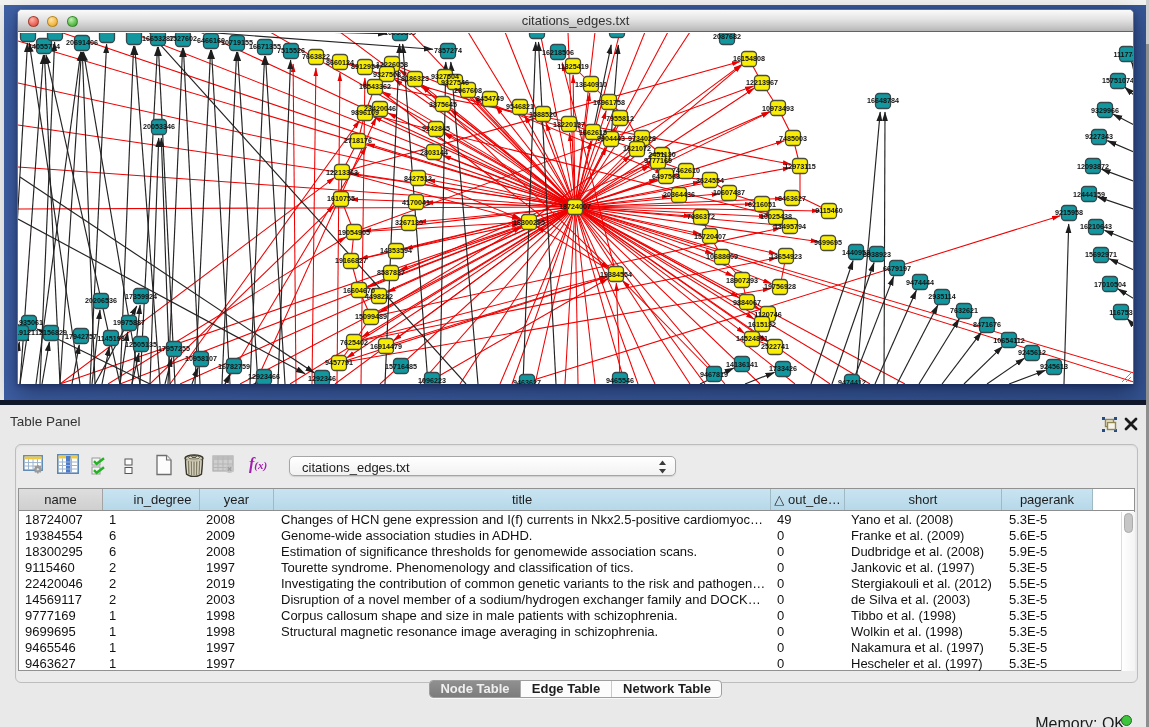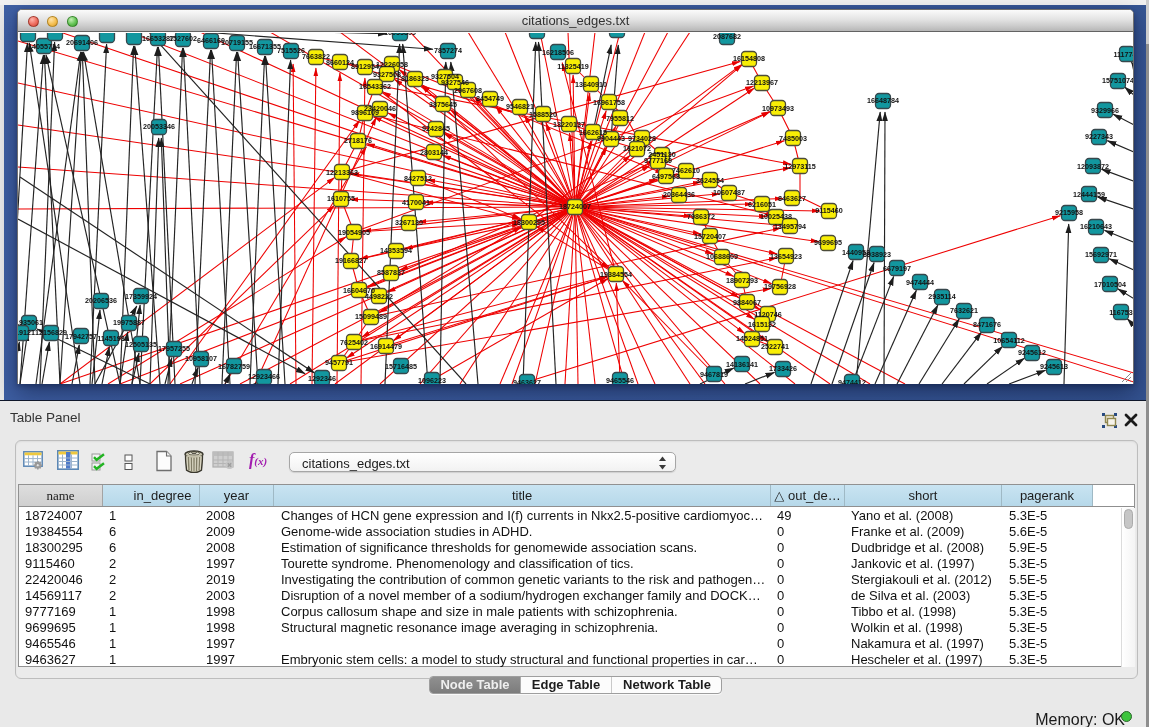--- a/index.html
+++ b/index.html
@@ -13,33 +13,33 @@
 .tl { position:absolute; top:5.5px; width:11px; height:11px; border-radius:50%; }
 #tl1 { left:9.5px; background:radial-gradient(circle at 35% 30%, #ffb3aa, #ee6d5f 55%, #ce4434); border:0.5px solid rgba(120,30,20,.6); }
 #tl2 { left:28.5px; background:radial-gradient(circle at 35% 30%, #ffe2a8, #f5bf50 55%, #d99b2b); border:0.5px solid rgba(140,100,10,.6); }
 #tl3 { left:48.5px; background:radial-gradient(circle at 35% 30%, #c4efb4, #64c455 55%, #3f9a32); border:0.5px solid rgba(30,100,20,.6); }
 #net { position:absolute; left:0; top:23px; background:#fff; }
 .gr line { stroke:#ee0000; stroke-width:1.05; }
 .gb line { stroke:#232323; stroke-width:1.15; }
 .nt { fill:#12979f; stroke:#37474c; stroke-width:1.3; }
 .ny { fill:#f8ee05; stroke:#4c4c3a; stroke-width:1.3; }
 .nl { font-size:7.2px; font-weight:700; fill:#131313; text-anchor:middle; }
-#tpanel { left:0; top:400px; width:1146px; height:327px; background:#e9e9e9; border-top:1px solid #0f172a; }
+#tpanel { left:0; top:400px; width:1146px; height:327px; background:#e9e9e9; border-top:5px solid #0f172a; }
 #tptitle { position:absolute; left:10px; top:9px; font-size:13.5px; color:#333; }
 #fltico { position:absolute; left:1101px; top:11px; }
 #closeico { position:absolute; left:1124px; top:12px; }
 #inpanel { position:absolute; left:15px; top:39px; width:1123px; height:239px; border:1px solid #bdbdbd; border-radius:6px; background:#ebebeb; box-shadow:inset 0 1px 2px rgba(0,0,0,.06); }
 .tbico { position:absolute; top:49px; }
 #combo { position:absolute; left:289px; top:51px; width:387px; height:20px; border:1px solid #a6a6a6; border-radius:5px; background:linear-gradient(#ffffff,#f2f2f2); box-shadow:0 1px 1px rgba(0,0,0,.12); }
 #combo span { position:absolute; left:12px; top:2.5px; font-size:13px; color:#1c1c1c; }
 
 #tbl { position:absolute; left:18px; top:83px; width:1117px; height:183px; border:1px solid #919191; background:#fff; }
 #thead { position:absolute; left:0; top:0; width:1115px; height:22px; background:#fff; border-bottom:1px solid #8f8f8f; font-size:13px; color:#1d1d1d; }
 .th { position:absolute; top:0; height:21px; line-height:21px; text-align:center; background:linear-gradient(#c9e4f2,#b6d8e9); border-right:1px solid #9fb9c5; }
-.th.gray { background:linear-gradient(#dedede,#cfcfcf); border-right:1px solid #a3a3a3;font-family:Liberation Serif, serif; }
+.th.gray { background:linear-gradient(#dedede,#cfcfcf); border-right:1px solid #a3a3a3; }
 .tr { position:absolute; left:0; width:1100px; height:16px; line-height:16px; font-size:13px; color:#111; white-space:nowrap; }
 .tr span { position:absolute; top:0; }
 .c1 { left:6px; } .c2 { left:90px; } .c3 { left:187px; } .c4 { left:262px; }
 .c5 { left:758px; } .c6 { left:832px; } .c7 { left:990px; }
 #vsb { position:absolute; left:1102px; top:23px; width:14px; height:159px; border-left:1px solid #dcdcdc; background:linear-gradient(90deg,#ffffff,#f4f4f4); }
 #vsb i { position:absolute; left:2px; top:1px; width:9px; height:20px; border-radius:5px; background:#c6c6c6; border:1px solid #ababab; }
 #tabs { position:absolute; left:429px; top:275px; height:18px; border:1px solid #9e9e9e; border-radius:4px; background:#fcfcfc; font-size:13px; font-weight:bold; color:#1d1d1d; box-shadow:0 1px 0 rgba(255,255,255,.7); }
 .tab { position:absolute; top:0; height:16px; line-height:16px; text-align:center; }
 #tab1 { left:0; width:90px; background:linear-gradient(#909090,#7c7c7c); color:#efefef; border-radius:3px 0 0 3px;text-align:center; }
 #tab2 { left:90px; width:91px; border-left:1px solid #ababab; }
@@ -786,21 +786,20 @@
         <span class="c2">1</span>
         <span class="c3">1997</span>
         <span class="c5">0</span>
         <span class="c6">Nakamura et al. (1997)</span>
         <span class="c7">5.3E-5</span>
       </div>
       <div class="tr" style="top:167px">
         <span class="c1">9463627</span>
         <span class="c2">1</span>
         <span class="c3">1997</span>
-        <span class="c4">Embryonic stem cells: a model to study structural and functional properties in car…</span>
         <span class="c5">0</span>
         <span class="c6">Hescheler et al. (1997)</span>
         <span class="c7">5.3E-5</span>
       </div>
     <div id="vsb">
         <i></i>
       </div>
   </div>
   <div id="tabs" style="width:293px;">
     <div class="tab" id="tab1">Node Table</div>

